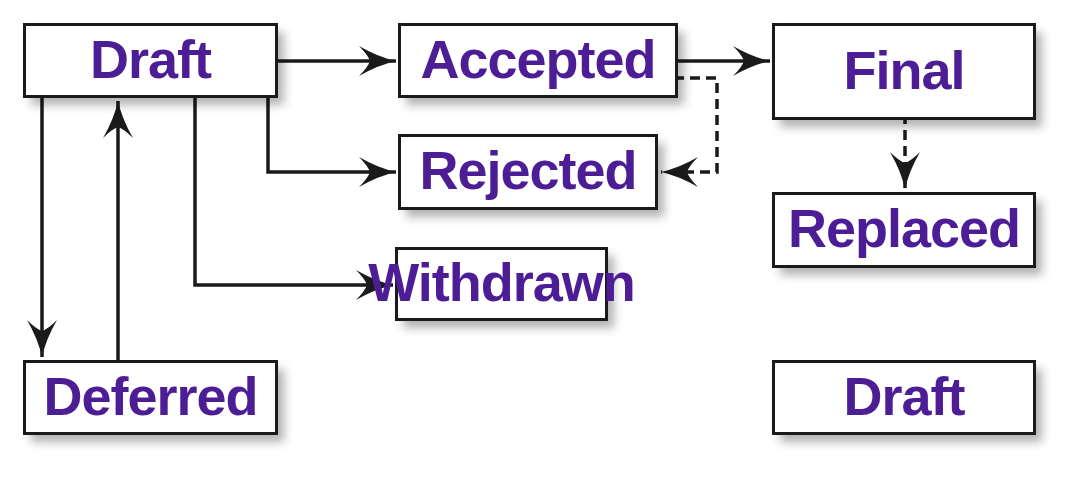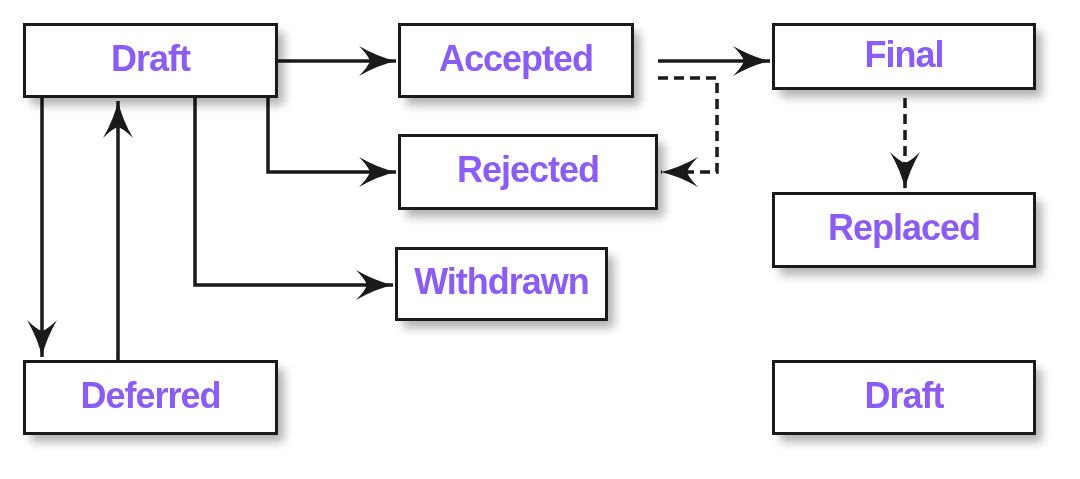--- a/index.html
+++ b/index.html
@@ -34,24 +34,24 @@
     position: absolute;
     box-sizing: border-box;
     background: #ffffff;
     border: 3px solid #1a1a1a;
     display: flex;
     align-items: center;
     justify-content: center;
     box-shadow: 7px 8px 9px -1px rgba(0, 0, 0, 0.30);
   }
   .node .lbl {
-    font-size: 36px;
+    font-size: 54px;
     font-weight: 600;
     letter-spacing: -1px;
-    color: #8b5cf6;
+    color: #4c1d95;
     white-space: nowrap;
     line-height: 1;
     padding-bottom: 4px;
   }
 </style>
 </head>
 <body>
 
 <div class="canvas">
 
@@ -69,25 +69,25 @@
     <path class="edge" d="M42,98 L42,357" marker-end="url(#ah)"></path>
     <path class="edge" d="M118,360 L118,101" marker-end="url(#ah)"></path>
     <path class="edge dashed" d="M658,78 L717,78 L717,172 L661,172" marker-end="url(#ah)"></path>
     <path class="edge dashed" d="M905,98 L905,189" marker-end="url(#ah)"></path>
   </svg>
 
   <div class="node" style="left:23px;  top:23px;  width:255px; height:75px;">
     <span class="lbl">Draft</span>
   </div>
 
-  <div class="node" style="left:398px; top:23px;  width:236px; height:75px;">
+  <div class="node" style="left:398px; top:23px;  width:280px; height:75px;">
     <span class="lbl">Accepted</span>
   </div>
 
-  <div class="node" style="left:772px; top:23px;  width:264px; height:67px;">
+  <div class="node" style="left:772px; top:23px;  width:264px; height:97px;">
     <span class="lbl">Final</span>
   </div>
 
   <div class="node" style="left:398px; top:134px; width:260px; height:76px;">
     <span class="lbl">Rejected</span>
   </div>
 
   <div class="node" style="left:395px; top:247px; width:213px; height:74px;">
     <span class="lbl">Withdrawn</span>
   </div>

